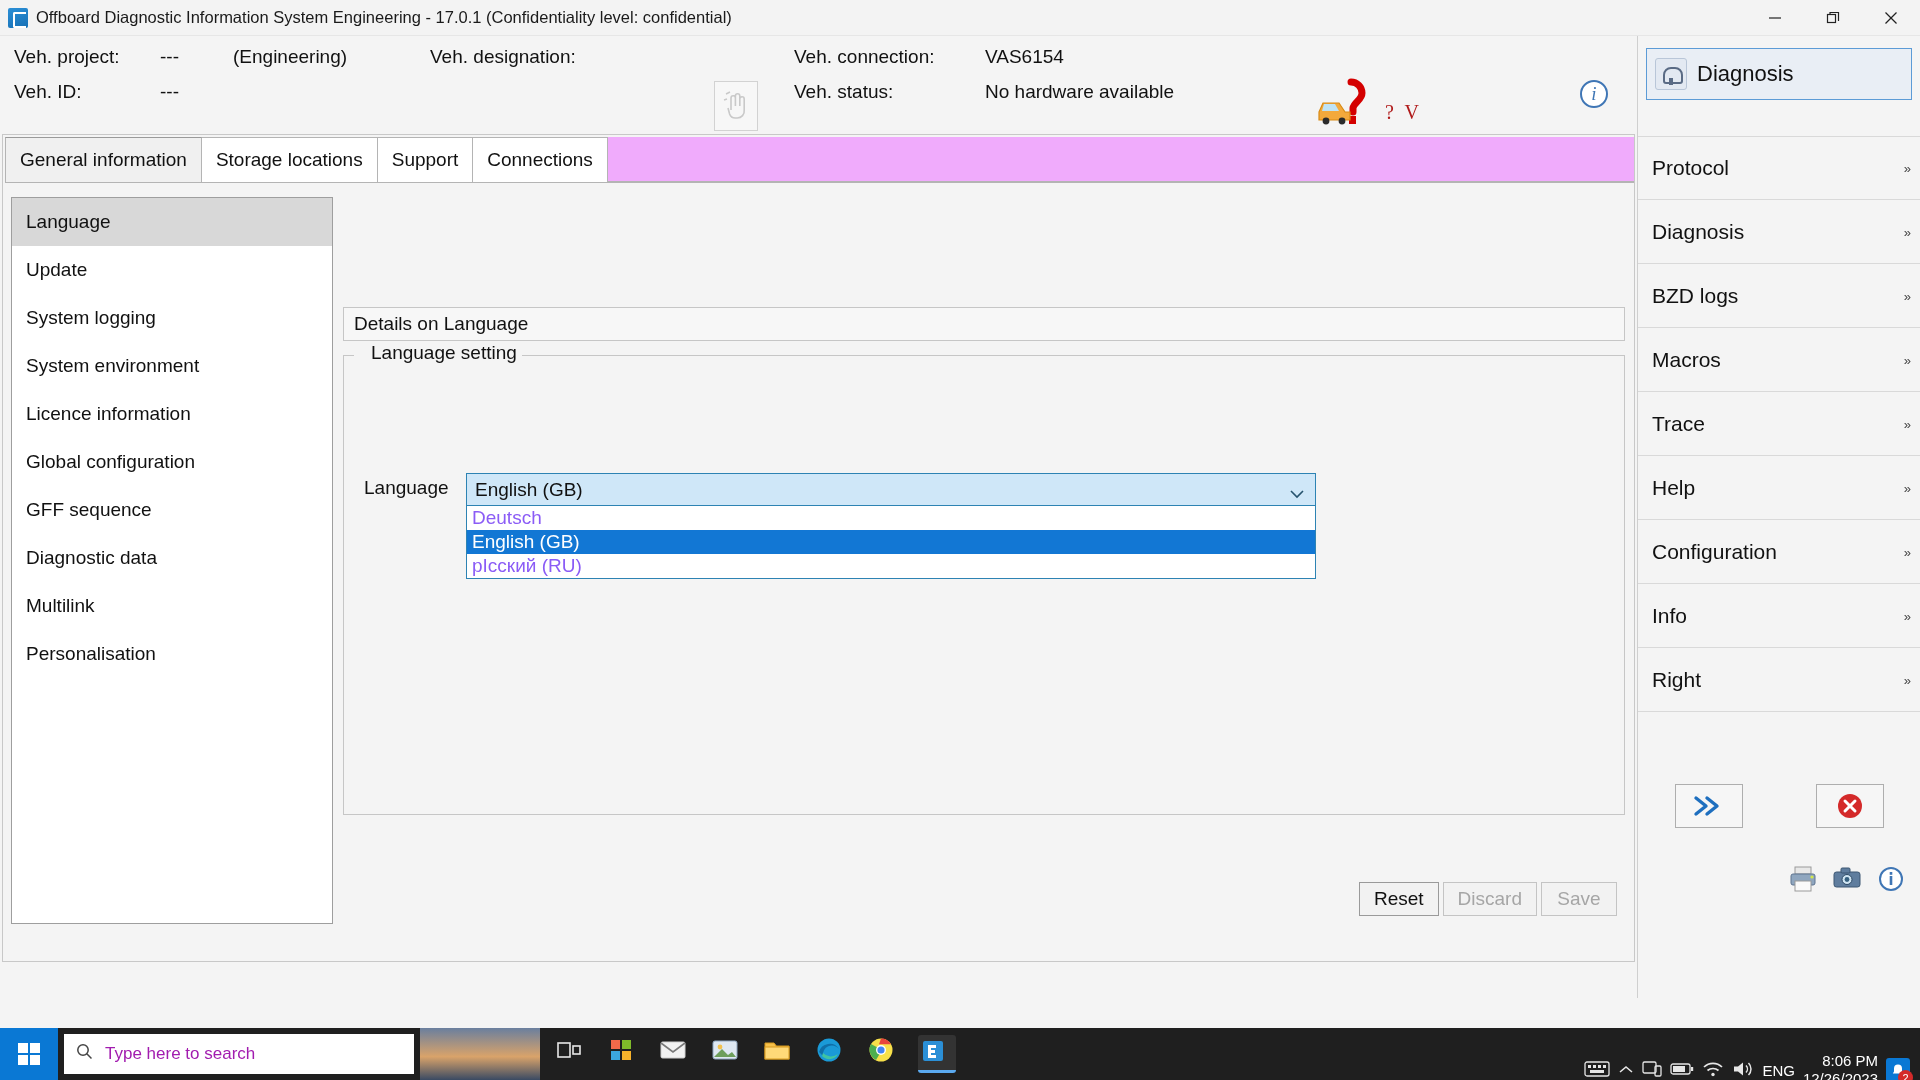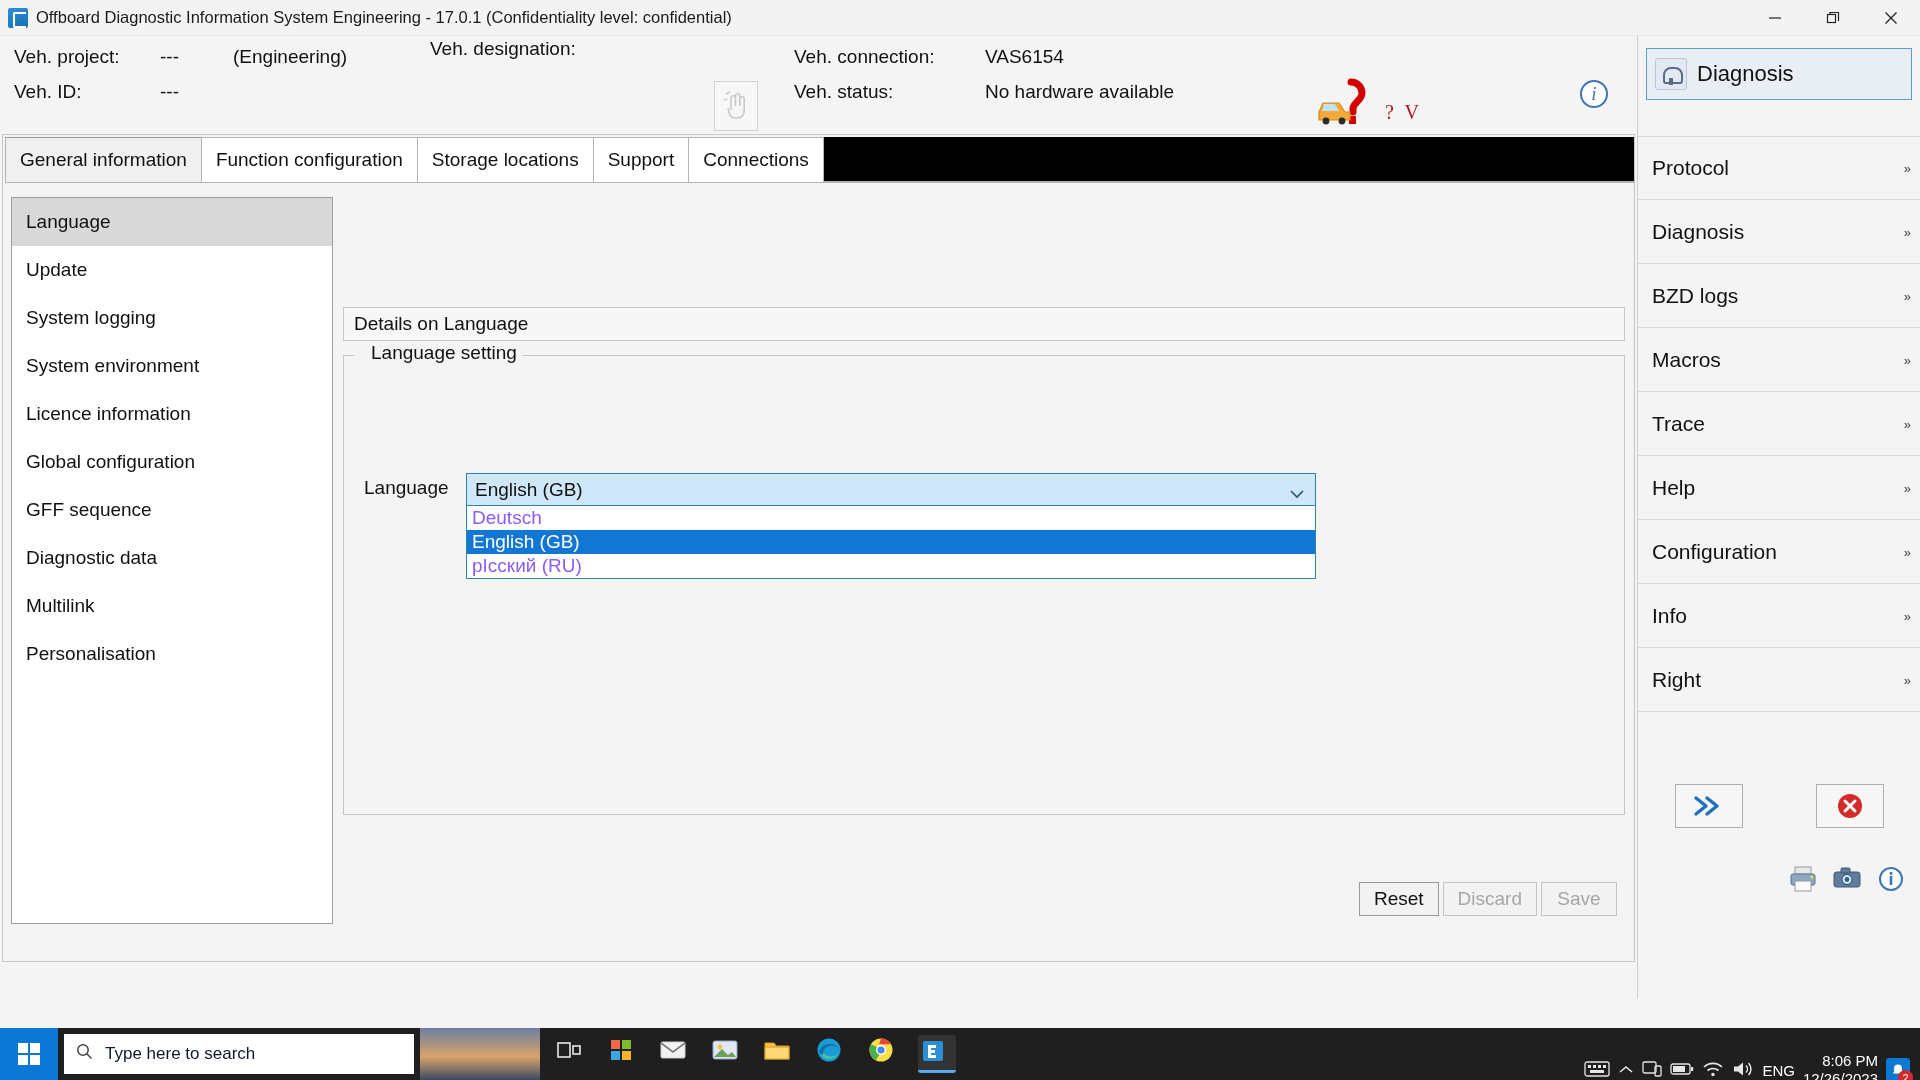--- a/index.html
+++ b/index.html
@@ -63,21 +63,21 @@
 
   
   .workarea {
     position: absolute; left: 2px; top: 134px; width: 1633px; height: 828px;
     background: #f4f4f4; border: 1px solid #c8c8c8;
   }
 
   
   .tabstrip {
     position: absolute; left: 2px; top: 2px; width: 1629px; height: 46px;
-    background: #000000; border-bottom: 1px solid #b4b4b4;
+    background: #f0abfc; border-bottom: 1px solid #b4b4b4;
     display: flex; 
   }
   .tab {
     height: 45px; padding: 0 14px; display:flex; align-items:center;
     font-size: 19px; color: #111; background: #fff;
     border: 1px solid #b4b4b4; border-bottom: none; margin-right: -1px;
     white-space: nowrap;
   }
   .tab.active {
     background: #f0f0f0; border-top: 1px solid #9a9a9a;
@@ -213,21 +213,21 @@
     position: absolute; left: 0; bottom: 0; width: 1920px; height: 52px;
     background: #1f1f1f; display: flex; align-items: center;
   }
   .tb-start {
     width: 58px; height: 52px; display:flex; align-items:center; justify-content:center;
     background: #0a78d4;
   }
   .tb-search {
     width: 350px; height: 40px; margin-left: 6px; background: #fff;
     display: flex; align-items: center; padding-left: 12px; gap: 12px;
-    color: #0f172a; font-size: 17px;
+    color: #a21caf; font-size: 17px;
   }
   .tb-thumb {
     width: 120px; height: 52px; margin-left: 6px;
     background: linear-gradient(180deg,#6a7f9e 0%, #d9a36a 55%, #3a4a63 100%);
   }
   .tb-icons { display: flex; align-items: center; gap: 14px; margin-left: 14px; }
   .tb-ic { width: 38px; height: 38px; position: relative; border-radius:3px; }
   .tb-ic.active { background:#333; border-bottom: 3px solid #5aa9ef; }
   .tb-right {
     position: absolute; right: 0; top: 16px; height: 52px; display: flex; align-items: center;
@@ -266,21 +266,21 @@
           <line x1="12.5" y1="1.5" x2="1.5" y2="12.5" stroke="#222" stroke-width="1.3"></line>
         </svg>
       </div>
     </div>
   </div>
 
   <div class="vehheader">
     <div class="vh-label" style="left:14px; top:10px;">Veh. project:</div>
     <div class="vh-val" style="left:160px; top:10px;">---</div>
     <div class="vh-label" style="left:233px; top:10px;">(Engineering)</div>
-    <div class="vh-label" style="left:430px; top:2px;">Veh. designation:</div>
+    <div class="vh-label" style="left:430px; top:10px;">Veh. designation:</div>
 
     <div class="vh-label" style="left:14px; top:45px;">Veh. ID:</div>
     <div class="vh-val" style="left:160px; top:45px;">---</div>
 
     <div class="conn-icon-box">
       <svg width="30" height="34" viewBox="0 0 30 34">
         <path d="M9 20 L9 8 a2.2 2.2 0 0 1 4.4 0 L13.4 16 L13.4 6 a2.2 2.2 0 0 1 4.4 0 L17.8 16 L17.8 9 a2.2 2.2 0 0 1 4.4 0 L22.2 20 a7 7 0 0 1 -7 8 h-2 a6 6 0 0 1 -5.6 -4 L6 18" fill="none" stroke="#c9c9c9" stroke-width="1.6"></path>
         <path d="M4 4 L8 2 M5 9 L2 10" stroke="#c9c9c9" stroke-width="1.4"></path>
       </svg>
     </div>
@@ -306,23 +306,20 @@
     <div class="info-circle">
       <span>i</span>
     </div>
   </div>
 
   <div class="workarea">
 
     <div class="tabstrip">
       <div class="tab active">
           <span>General information</span>
-        </div>
-      <div class="tab">
-          <span>Function configuration</span>
         </div>
       <div class="tab">
           <span>Storage locations</span>
         </div>
       <div class="tab">
           <span>Support</span>
         </div>
       <div class="tab">
           <span>Connections</span>
         </div>

